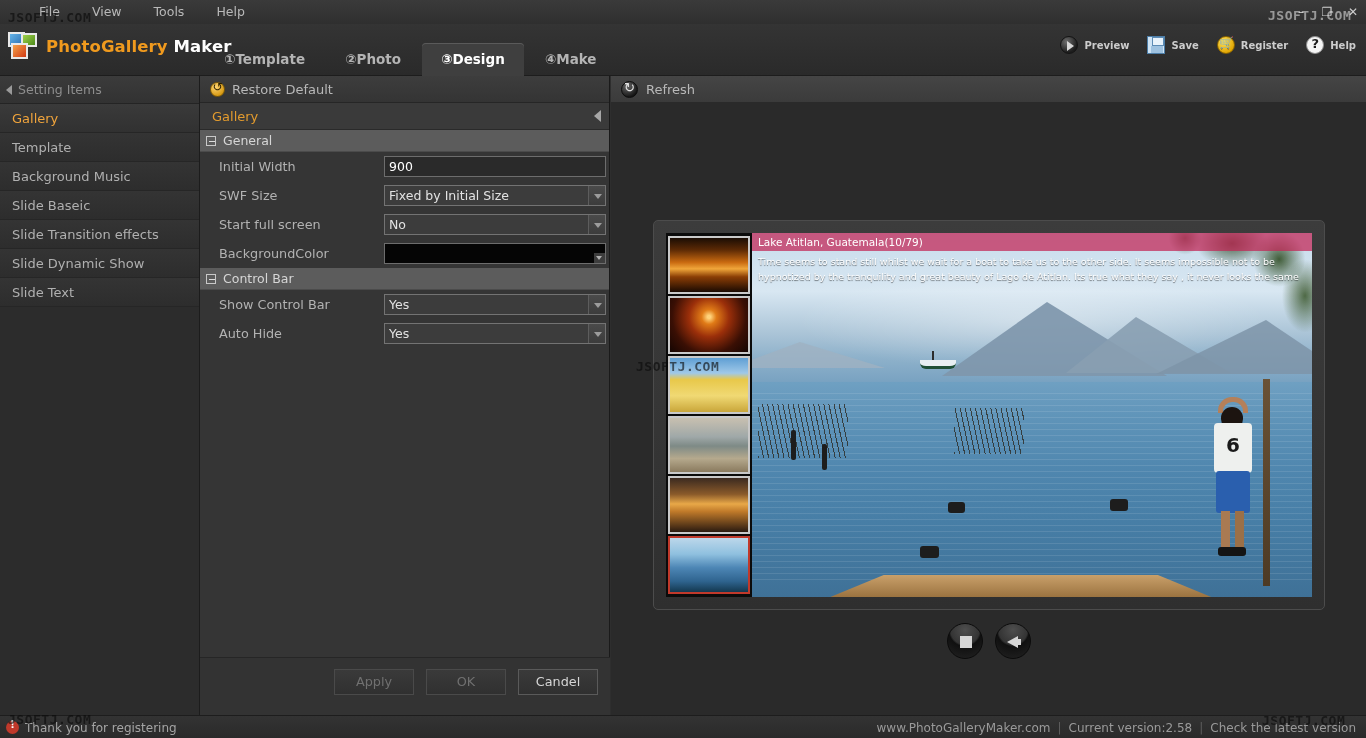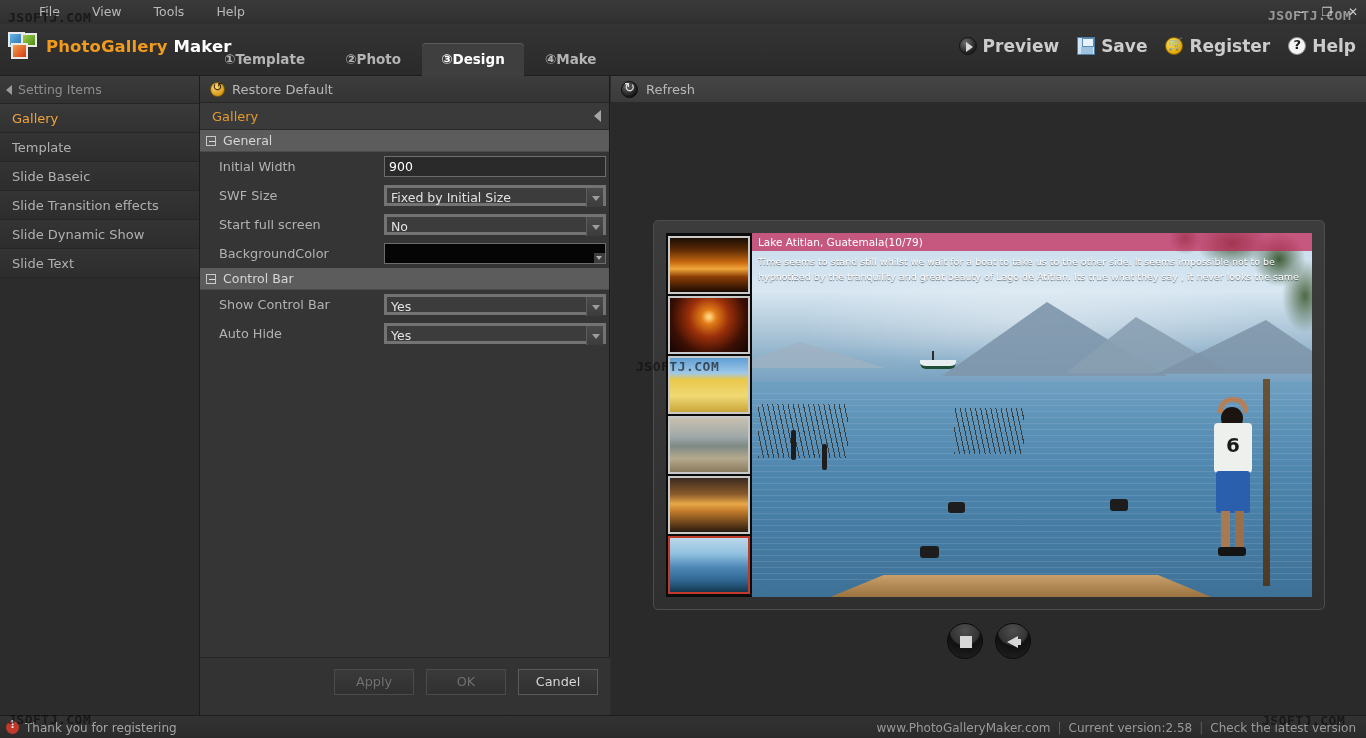--- a/index.html
+++ b/index.html
@@ -44,21 +44,21 @@
   .tabs { position: absolute; left: 205px; top: 0; height: 52px; display: flex; align-items: flex-end; }
   .tab {
     height: 33px; line-height: 33px; padding: 0 19px; margin-right: 2px;
     color: #b4b4b4; font-size: 13.5px; font-weight: bold; cursor: default;
     border-radius: 4px 4px 0 0;
   }
   .tab.active { background: #3f3f3f; color: #ffffff; box-shadow: inset 0 1px 0 #5a5a5a; }
 
   .toolbar { position: absolute; right: 10px; top: 12px; display: flex; align-items: center; gap: 18px; }
   .tb-item { display: flex; align-items: center; gap: 6px; cursor: default; }
-  .tb-label { color: #cccccc; font-size: 17px; font-weight: bold; }
+  .tb-label { color: #cccccc; font-size: 10px; font-weight: bold; }
   .ic { width: 18px; height: 18px; display: inline-block; position: relative; }
   .ic-play { border-radius: 50%; background: radial-gradient(circle at 35% 30%, #6e6e6e, #1d1d1d 70%); border: 1px solid #141414; }
   .ic-play::after { content: ""; position: absolute; left: 6px; top: 4px; width: 0; height: 0;
      border-left: 7px solid #d7d7d7; border-top: 5px solid transparent; border-bottom: 5px solid transparent; }
   .ic-save { background: #cfe4f5; border: 1px solid #4d7ea8; }
   .ic-save::before { content:""; position:absolute; left:4px; top:0; width:10px; height:7px; background:#e9f3fb; border:1px solid #5d8cb5; }
   .ic-save::after { content:""; position:absolute; left:3px; bottom:0; width:12px; height:7px; background:#9ec2e0; }
   .ic-cart { border-radius: 50%; background: radial-gradient(circle at 35% 30%, #ffe15a, #e0a400 75%); border: 1px solid #8a6400; }
   .ic-cart::after { content:"\1F6D2"; position:absolute; left:2px; top:-1px; font-size:12px; color:#5a3b00; }
   .ic-help { border-radius: 50%; background: #f4f4f4; border: 1px solid #8d8d8d; }
@@ -91,21 +91,21 @@
   .group-box { width: 10px; height: 10px; border: 1px solid #c8c8c8; position: relative; background: #5c5c5c; }
   .group-box::after { content:""; position:absolute; left:2px; top:4px; width:6px; height:1px; background:#dcdcdc; }
   .group span { color: #d6d6d6; font-size: 12.5px; }
   .row { height: 29px; display: flex; align-items: center; padding-left: 19px; }
   .row-label { width: 165px; color: #b2b2b2; font-size: 12.8px; }
   .fld {
     width: 222px; height: 21px; background: #2a2a2a; border: 1px solid #6d6d6d;
     color: #ffffff; font-size: 12.5px; padding: 0 4px; line-height: 19px; position: relative;
     font-family: "DejaVu Sans", "Liberation Sans", sans-serif;
   }
-  .sel { background: #3c3c3c; border: 3px solid #737373; color: #e2e2e2; padding-right: 20px; }
+  .sel { background: #3c3c3c; border: 1px solid #737373; color: #e2e2e2; padding-right: 20px; }
   .sel .arrowbox { position: absolute; right: 0; top: 0; width: 17px; height: 19px; background: linear-gradient(#4a4a4a,#3c3c3c); border-left: 1px solid #5d5d5d; }
   .sel .arrowbox::after { content:""; position:absolute; left:5px; top:8px; width:0; height:0; border-top:5px solid #9c9c9c; border-left:4px solid transparent; border-right:4px solid transparent; }
   .colorfld { background: #050505; position: relative; }
   .colorfld .arrowbox { position: absolute; right: 0; bottom: 0; width: 11px; height: 10px; background: #3d3d3d; }
   .colorfld .arrowbox::after { content:""; position:absolute; left:2px; top:3px; width:0; height:0; border-top:4px solid #b0b0b0; border-left:3px solid transparent; border-right:3px solid transparent; }
 
   .panel-footer { position: absolute; left: 0; bottom: 0; width: 410px; height: 58px; border-top: 1px solid #262626; background: #333333; }
   .btnrow { position: absolute; right: 12px; top: 11px; display: flex; gap: 12px; }
   .btn {
     width: 80px; height: 26px; line-height: 24px; text-align: center; font-size: 12.8px;
@@ -286,20 +286,21 @@
     </div>
   </div>
 
   <div class="sidebar">
     <div class="sidebar-head">
       <span class="caret-left"></span>
       <span>Setting Items</span>
     </div>
     <div class="side-item active">Gallery</div>
     <div class="side-item">Template</div>
+    <div class="side-item">Background Music</div>
     <div class="side-item">Slide Baseic</div>
     <div class="side-item">Slide Transition effects</div>
     <div class="side-item">Slide Dynamic Show</div>
     <div class="side-item">Slide Text</div>
   </div>
 
   <div class="panel">
     <div class="panel-top">
       <span class="ic-restore"></span>
       <span>Restore Default</span>

